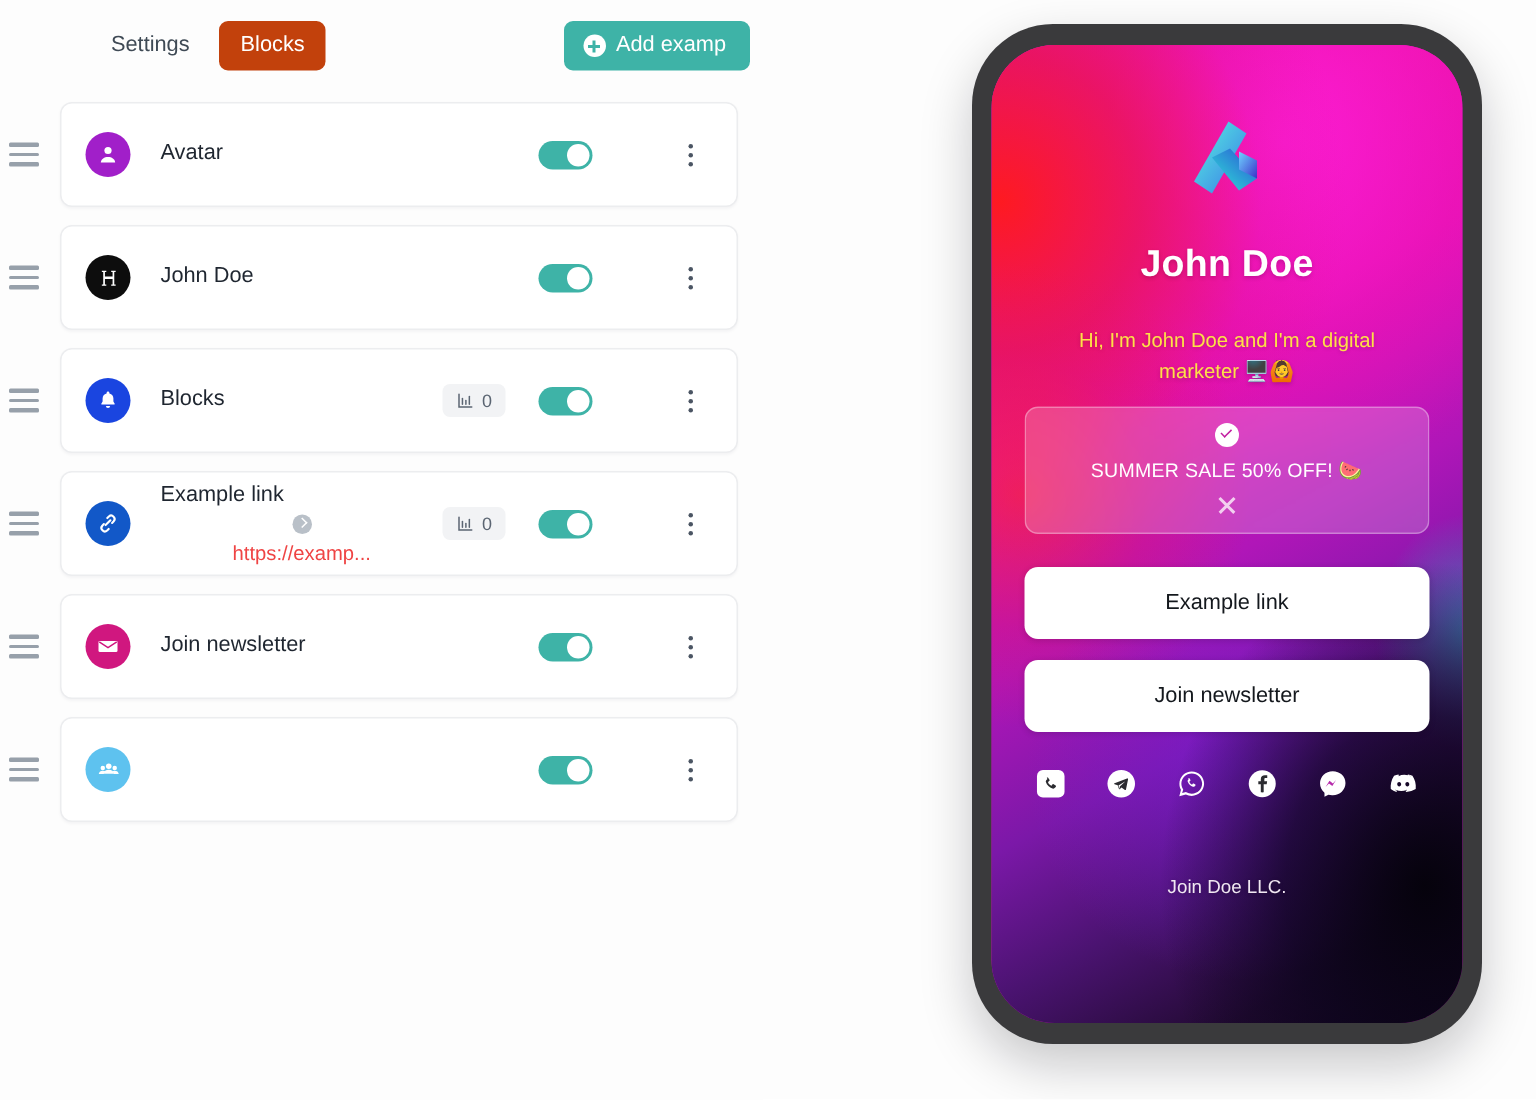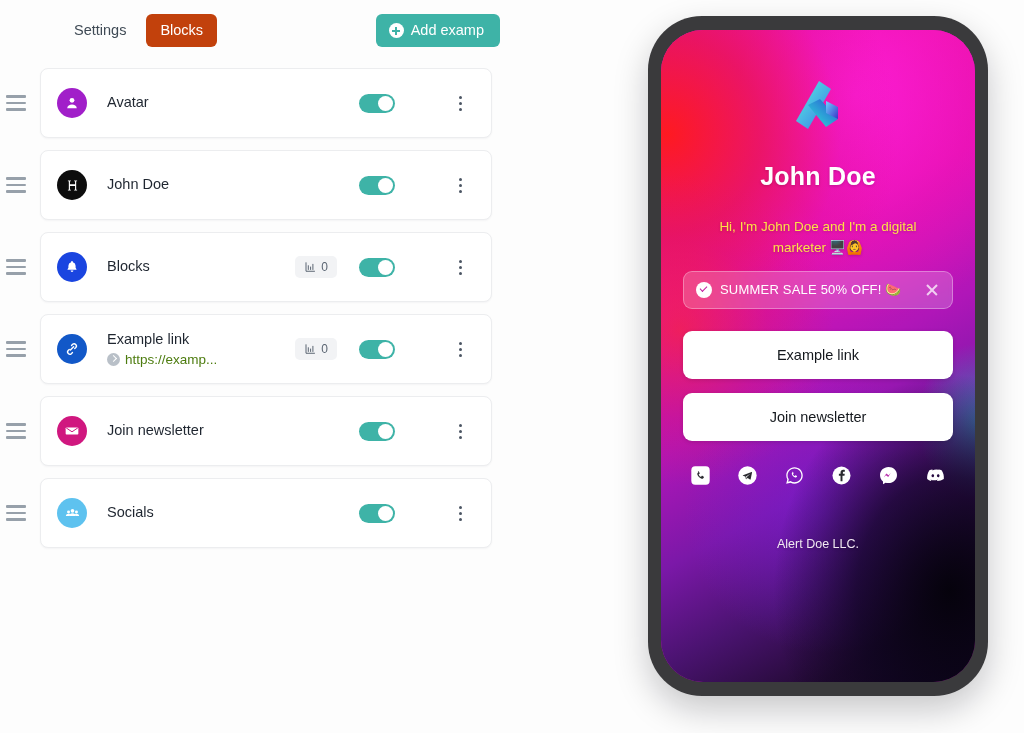--- a/index.html
+++ b/index.html
@@ -129,22 +129,23 @@
     color: #1f2630;
     line-height: 1.2;
     white-space: nowrap;
   }
   .block-sub {
     display: flex;
     align-items: center;
     gap: 5px;
     margin-top: 4px;
     font-size: 13.5px;
-    color: #4d7c0f;
+    color: #ef4444;
     white-space: nowrap;
+    flex-direction: column;
   }
   .sub-arrow {
     width: 13px; height: 13px;
     border-radius: 50%;
     background: #b9c0c8;
     position: relative;
     flex: 0 0 auto;
   }
   .sub-arrow::after {
     content: "";
@@ -295,20 +296,21 @@
     width: 100%;
     display: flex;
     align-items: center;
     gap: 8px;
     background: rgba(255,255,255,.20);
     border: 1px solid rgba(255,255,255,.32);
     border-radius: 9px;
     padding: 10px 12px;
     margin-bottom: 22px;
     backdrop-filter: blur(2px);
+    flex-direction: column;
   }
   .alert-check {
     width: 16px; height: 16px;
     border-radius: 50%;
     background: #ffffff;
     flex: 0 0 auto;
     position: relative;
   }
   .alert-check::after {
     content: "";
@@ -559,23 +561,20 @@
           <div class="block-card">
             <div class="block-icon" style="background: rgb(94, 194, 239);">
               <svg width="17" height="17" viewBox="0 0 24 24" fill="#fff">
                 <circle cx="12" cy="8.2" r="2.6"></circle>
                 <circle cx="6.4" cy="9.8" r="2.1"></circle>
                 <circle cx="17.6" cy="9.8" r="2.1"></circle>
                 <path d="M12 11.6c2.6 0 4.6 1.3 4.9 3.8H7.1c.3-2.5 2.3-3.8 4.9-3.8z"></path>
                 <path d="M6.4 12.4c1 0 1.9.2 2.5.6-.9.7-1.4 1.6-1.6 2.6H2.6c.2-2.1 1.7-3.2 3.8-3.2z"></path>
                 <path d="M17.6 12.4c2.1 0 3.6 1.1 3.8 3.2h-4.7c-.2-1-.7-1.9-1.6-2.6.6-.4 1.5-.6 2.5-.6z"></path>
               </svg>
-            </div>
-            <div class="block-text">
-              <div class="block-title">Socials</div>
             </div>
             <div class="right-slot">
               <div class="toggle"></div>
               <div class="kebab">
                 <i></i>
                 <i></i>
                 <i></i>
               </div>
             </div>
           </div>
@@ -661,18 +660,18 @@
                 <path d="M6.5 14.4l3-4.6 2.6 2 2.4-2.6-2.8 4.6-2.6-2z" fill="#b62bab"></path>
               </svg>
             </span>
             <span class="social">
               <svg width="21" height="21" viewBox="0 0 24 24">
                 <path d="M19 5.9A14 14 0 0 0 15.6 5l-.3.6a11 11 0 0 1 2.9 1 11.6 11.6 0 0 0-9.9-.4l.2-.3A11 11 0 0 1 8.7 5.6L8.4 5A14 14 0 0 0 5 5.9C2.8 9.3 2.2 12.7 2.5 16a14 14 0 0 0 4.3 2.2l.5-.8a9 9 0 0 1-1.4-.7l.3-.2a10 10 0 0 0 8.6 0l.3.2a9 9 0 0 1-1.4.7l.5.8A14 14 0 0 0 21.5 16c.4-3.9-.6-7.3-2.5-10.1zM8.9 14c-.8 0-1.5-.8-1.5-1.7 0-1 .7-1.7 1.5-1.7.9 0 1.6.8 1.5 1.7 0 1-.7 1.7-1.5 1.7zm6.2 0c-.8 0-1.5-.8-1.5-1.7 0-1 .7-1.7 1.5-1.7.9 0 1.6.8 1.5 1.7 0 1-.6 1.7-1.5 1.7z" fill="#ffffff"></path>
               </svg>
             </span>
           </div>
 
-          <div class="footer-note">Alert Doe LLC.</div>
+          <div class="footer-note">Join Doe LLC.</div>
         </div>
       </div>
     </div>
   </div>
 </div>
 
 </body></html>

